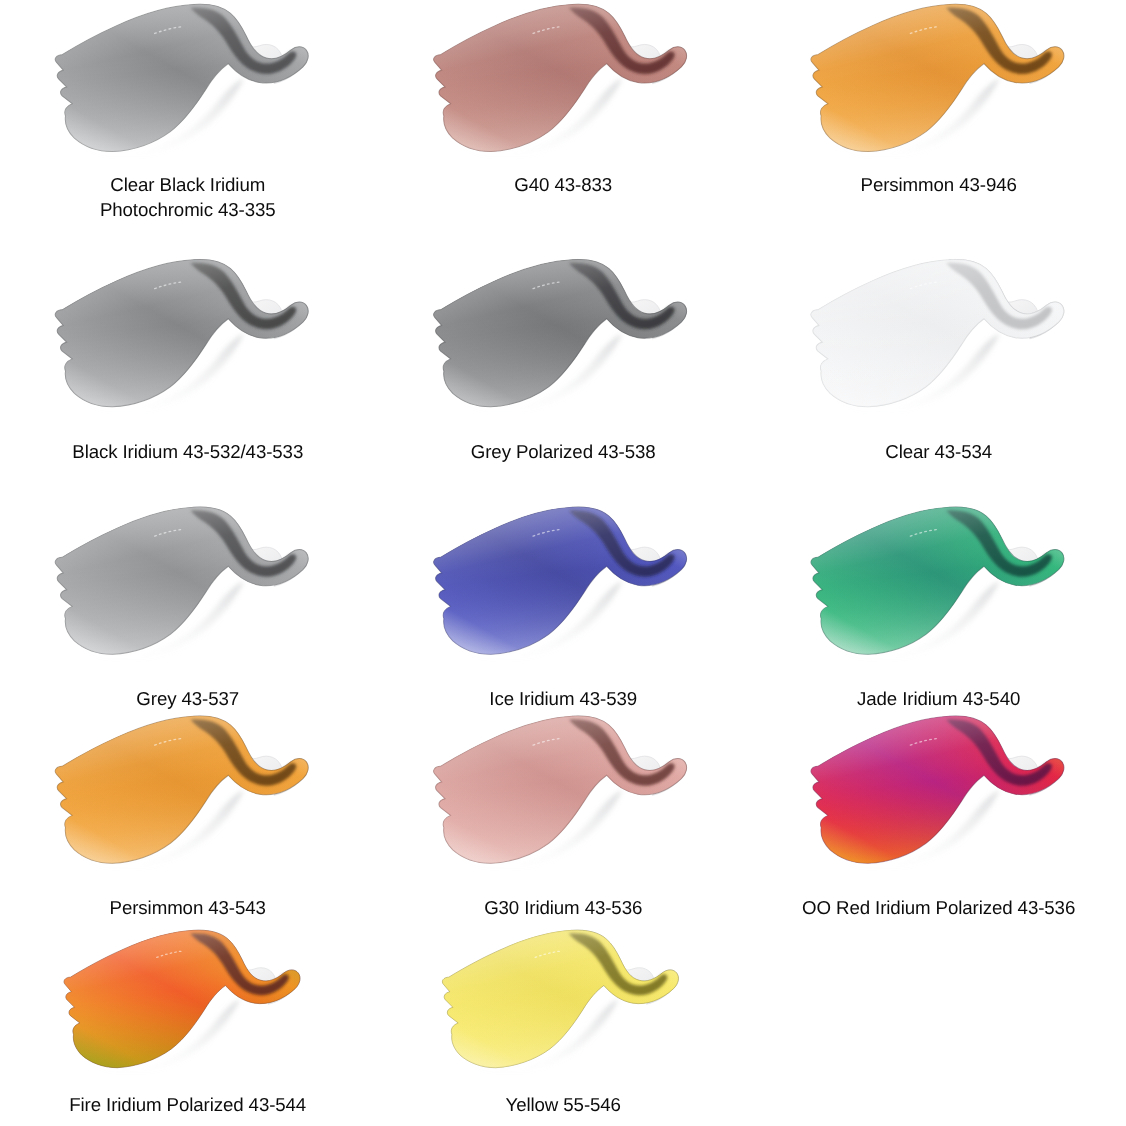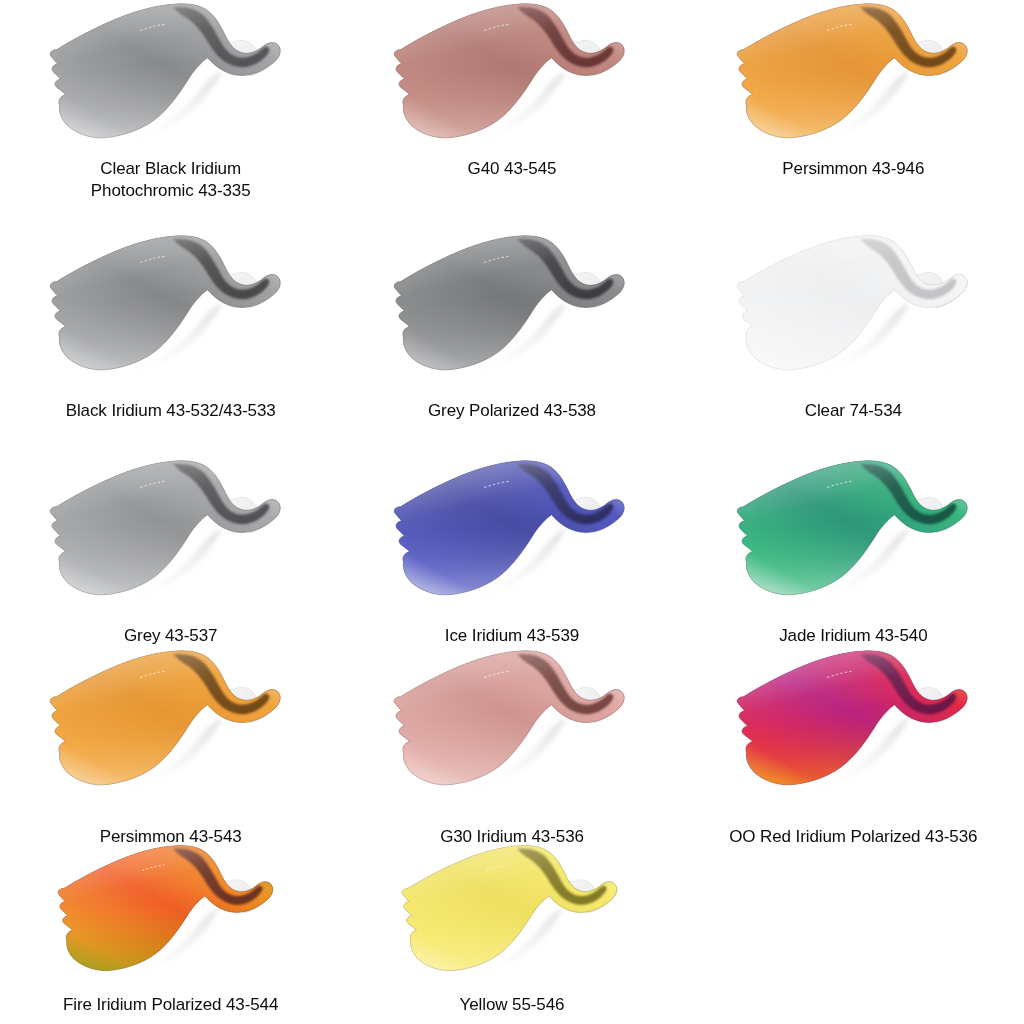--- a/index.html
+++ b/index.html
@@ -69,21 +69,21 @@
     color: #0c0c0c;
     white-space: pre-line;
     font-family: "Liberation Sans", sans-serif;
     max-width: 330px;
   }
 
   
   .row-0 .lens-caption { }
   .row-1 .lens-caption { margin-top: 18px; text-align: center; }
   .row-2 .lens-caption { margin-top: 18px; }
-  .row-3 .lens-caption { margin-top: 29px; }
+  .row-3 .lens-caption { margin-top: 18px; }
   .row-4 .lens-caption { margin-top: 12px; text-align: center; }
 
   
   .col-0 .lens-art { margin-left: -4px; }
   .col-1 .lens-art { margin-left: 2px; }
   .col-2 .lens-art { margin-left: 6px; }
 </style>
 </head>
 <body>
 
@@ -177,21 +177,21 @@
             </defs>
             <path d="M30,126 C45,138 70,140 94,133 C118,126 138,110 152,92 C160,82 168,74 176,70 C170,84 158,100 143,113 C124,129 100,139 76,141 C56,142 40,137 30,126 Z" fill="url(#g1shadow)" filter="url(#g1blur)"></path>
             <path d="M131,4 C146,3 157,6 164,12 C170,17 174,24 178,32 C183,43 188,50 196,52 C203,54 211,51 218,45 C223,41 229,41 232,45 C235,49 234,55 229,60 C221,68 212,73 203,75 C209,66 212,57 210,50 C207,41 198,38 190,41 C182,44 176,41 171,32 C166,22 158,14 147,11 C142,9 136,7 131,4 Z" fill="url(#g1flange)" stroke="#dcdddf" stroke-width="0.6"></path>
             <path d="M16,104 C14,99 17,95 22,93 L13,86 C10,83 12,79 17,78 L10,71 C7,68 9,64 14,63 L8,56 C5,53 8,49 13,49 C26,41 44,31 62,23 C88,11 112,5 131,4 C146,3 157,6 164,12 C170,17 174,24 178,32 C183,43 188,50 196,52 C203,54 211,51 218,45 C223,41 229,41 232,45 C235,49 234,55 229,60 C217,71 203,76 190,74 C178,72 169,65 162,57 C155,62 148,70 142,80 C133,94 123,108 110,118 C95,129 76,135 58,136 C44,136 32,131 24,124 C18,118 15,111 16,104 Z" fill="url(#g1body)" stroke="#51211d" stroke-width="0.9" stroke-opacity="0.45"></path>
             <path d="M16,104 C14,99 17,95 22,93 L13,86 C10,83 12,79 17,78 L10,71 C7,68 9,64 14,63 L8,56 C5,53 8,49 13,49 C26,41 44,31 62,23 C88,11 112,5 131,4 C146,3 157,6 164,12 C170,17 174,24 178,32 C183,43 188,50 196,52 C203,54 211,51 218,45 C223,41 229,41 232,45 C235,49 234,55 229,60 C217,71 203,76 190,74 C178,72 169,65 162,57 C155,62 148,70 142,80 C133,94 123,108 110,118 C95,129 76,135 58,136 C44,136 32,131 24,124 C18,118 15,111 16,104 Z" fill="url(#g1vert)"></path>
             <path d="M128,7 C142,6 152,9 159,16 C166,24 171,34 176,43 C181,52 188,57 196,57 C203,57 210,54 216,48 C219,45 223,46 223,49 C223,52 219,57 213,61 C204,67 194,68 185,64 C175,60 168,51 162,41 C156,30 148,21 137,15 C134,13 131,10 128,7 Z" fill="#51211d" fill-opacity="0.92" filter="url(#g1soft)"></path>
             <path d="M16,104 C14,99 17,95 22,93 L13,86 C10,83 12,79 17,78 L10,71 C7,68 9,64 14,63 L8,56 C5,53 8,49 13,49 C26,41 44,31 62,23 C88,11 112,5 131,4 C146,3 157,6 164,12 C170,17 174,24 178,32 C183,43 188,50 196,52 C203,54 211,51 218,45 C223,41 229,41 232,45 C235,49 234,55 229,60 C217,71 203,76 190,74 C178,72 169,65 162,57 C155,62 148,70 142,80 C133,94 123,108 110,118 C95,129 76,135 58,136 C44,136 32,131 24,124 C18,118 15,111 16,104 Z" fill="url(#g1sheen)"></path>
             <path d="M96,30 C104,27 112,25 120,24" fill="none" stroke="#ffffff" stroke-opacity="0.55" stroke-width="1.2" stroke-linecap="round" stroke-dasharray="1.5 3"></path>
           </svg>
         </div>
-        <div class="lens-caption">G40 43-545</div>
+        <div class="lens-caption">G40 43-833</div>
       </div>
       <div class="lens-cell col-2">
         <div class="lens-art">
           <svg viewBox="0 0 248 148" preserveAspectRatio="xMidYMid meet">
             <defs>
               <linearGradient id="g2body" x1="0.02" y1="1.0" x2="0.98" y2="0.0">
                 <stop offset="0" stop-color="#fbe6c4" stop-opacity="1"></stop>
                 <stop offset="0.18" stop-color="#ef9b2c" stop-opacity="1"></stop>
                 <stop offset="0.52" stop-color="#de831b" stop-opacity="1"></stop>
                 <stop offset="0.78" stop-color="#ef9b2c" stop-opacity="1"></stop>
@@ -371,21 +371,21 @@
             </defs>
             <path d="M30,126 C45,138 70,140 94,133 C118,126 138,110 152,92 C160,82 168,74 176,70 C170,84 158,100 143,113 C124,129 100,139 76,141 C56,142 40,137 30,126 Z" fill="url(#g5shadow)" filter="url(#g5blur)"></path>
             <path d="M131,4 C146,3 157,6 164,12 C170,17 174,24 178,32 C183,43 188,50 196,52 C203,54 211,51 218,45 C223,41 229,41 232,45 C235,49 234,55 229,60 C221,68 212,73 203,75 C209,66 212,57 210,50 C207,41 198,38 190,41 C182,44 176,41 171,32 C166,22 158,14 147,11 C142,9 136,7 131,4 Z" fill="url(#g5flange)" stroke="#dcdddf" stroke-width="0.6"></path>
             <path d="M16,104 C14,99 17,95 22,93 L13,86 C10,83 12,79 17,78 L10,71 C7,68 9,64 14,63 L8,56 C5,53 8,49 13,49 C26,41 44,31 62,23 C88,11 112,5 131,4 C146,3 157,6 164,12 C170,17 174,24 178,32 C183,43 188,50 196,52 C203,54 211,51 218,45 C223,41 229,41 232,45 C235,49 234,55 229,60 C217,71 203,76 190,74 C178,72 169,65 162,57 C155,62 148,70 142,80 C133,94 123,108 110,118 C95,129 76,135 58,136 C44,136 32,131 24,124 C18,118 15,111 16,104 Z" fill="url(#g5body)" stroke="#b9babc" stroke-width="0.9" stroke-opacity="0.45"></path>
             <path d="M16,104 C14,99 17,95 22,93 L13,86 C10,83 12,79 17,78 L10,71 C7,68 9,64 14,63 L8,56 C5,53 8,49 13,49 C26,41 44,31 62,23 C88,11 112,5 131,4 C146,3 157,6 164,12 C170,17 174,24 178,32 C183,43 188,50 196,52 C203,54 211,51 218,45 C223,41 229,41 232,45 C235,49 234,55 229,60 C217,71 203,76 190,74 C178,72 169,65 162,57 C155,62 148,70 142,80 C133,94 123,108 110,118 C95,129 76,135 58,136 C44,136 32,131 24,124 C18,118 15,111 16,104 Z" fill="url(#g5vert)"></path>
             <path d="M128,7 C142,6 152,9 159,16 C166,24 171,34 176,43 C181,52 188,57 196,57 C203,57 210,54 216,48 C219,45 223,46 223,49 C223,52 219,57 213,61 C204,67 194,68 185,64 C175,60 168,51 162,41 C156,30 148,21 137,15 C134,13 131,10 128,7 Z" fill="#b9babc" fill-opacity="0.92" filter="url(#g5soft)"></path>
             <path d="M16,104 C14,99 17,95 22,93 L13,86 C10,83 12,79 17,78 L10,71 C7,68 9,64 14,63 L8,56 C5,53 8,49 13,49 C26,41 44,31 62,23 C88,11 112,5 131,4 C146,3 157,6 164,12 C170,17 174,24 178,32 C183,43 188,50 196,52 C203,54 211,51 218,45 C223,41 229,41 232,45 C235,49 234,55 229,60 C217,71 203,76 190,74 C178,72 169,65 162,57 C155,62 148,70 142,80 C133,94 123,108 110,118 C95,129 76,135 58,136 C44,136 32,131 24,124 C18,118 15,111 16,104 Z" fill="url(#g5sheen)"></path>
             <path d="M96,30 C104,27 112,25 120,24" fill="none" stroke="#ffffff" stroke-opacity="0.55" stroke-width="1.2" stroke-linecap="round" stroke-dasharray="1.5 3"></path>
           </svg>
         </div>
-        <div class="lens-caption">Clear 74-534</div>
+        <div class="lens-caption">Clear 43-534</div>
       </div>
     </div>
     <div class="lens-row row-2">
       <div class="lens-cell col-0">
         <div class="lens-art">
           <svg viewBox="0 0 248 148" preserveAspectRatio="xMidYMid meet">
             <defs>
               <linearGradient id="g6body" x1="0.02" y1="1.0" x2="0.98" y2="0.0">
                 <stop offset="0" stop-color="#e8e9eb" stop-opacity="1"></stop>
                 <stop offset="0.18" stop-color="#a0a2a4" stop-opacity="1"></stop>

